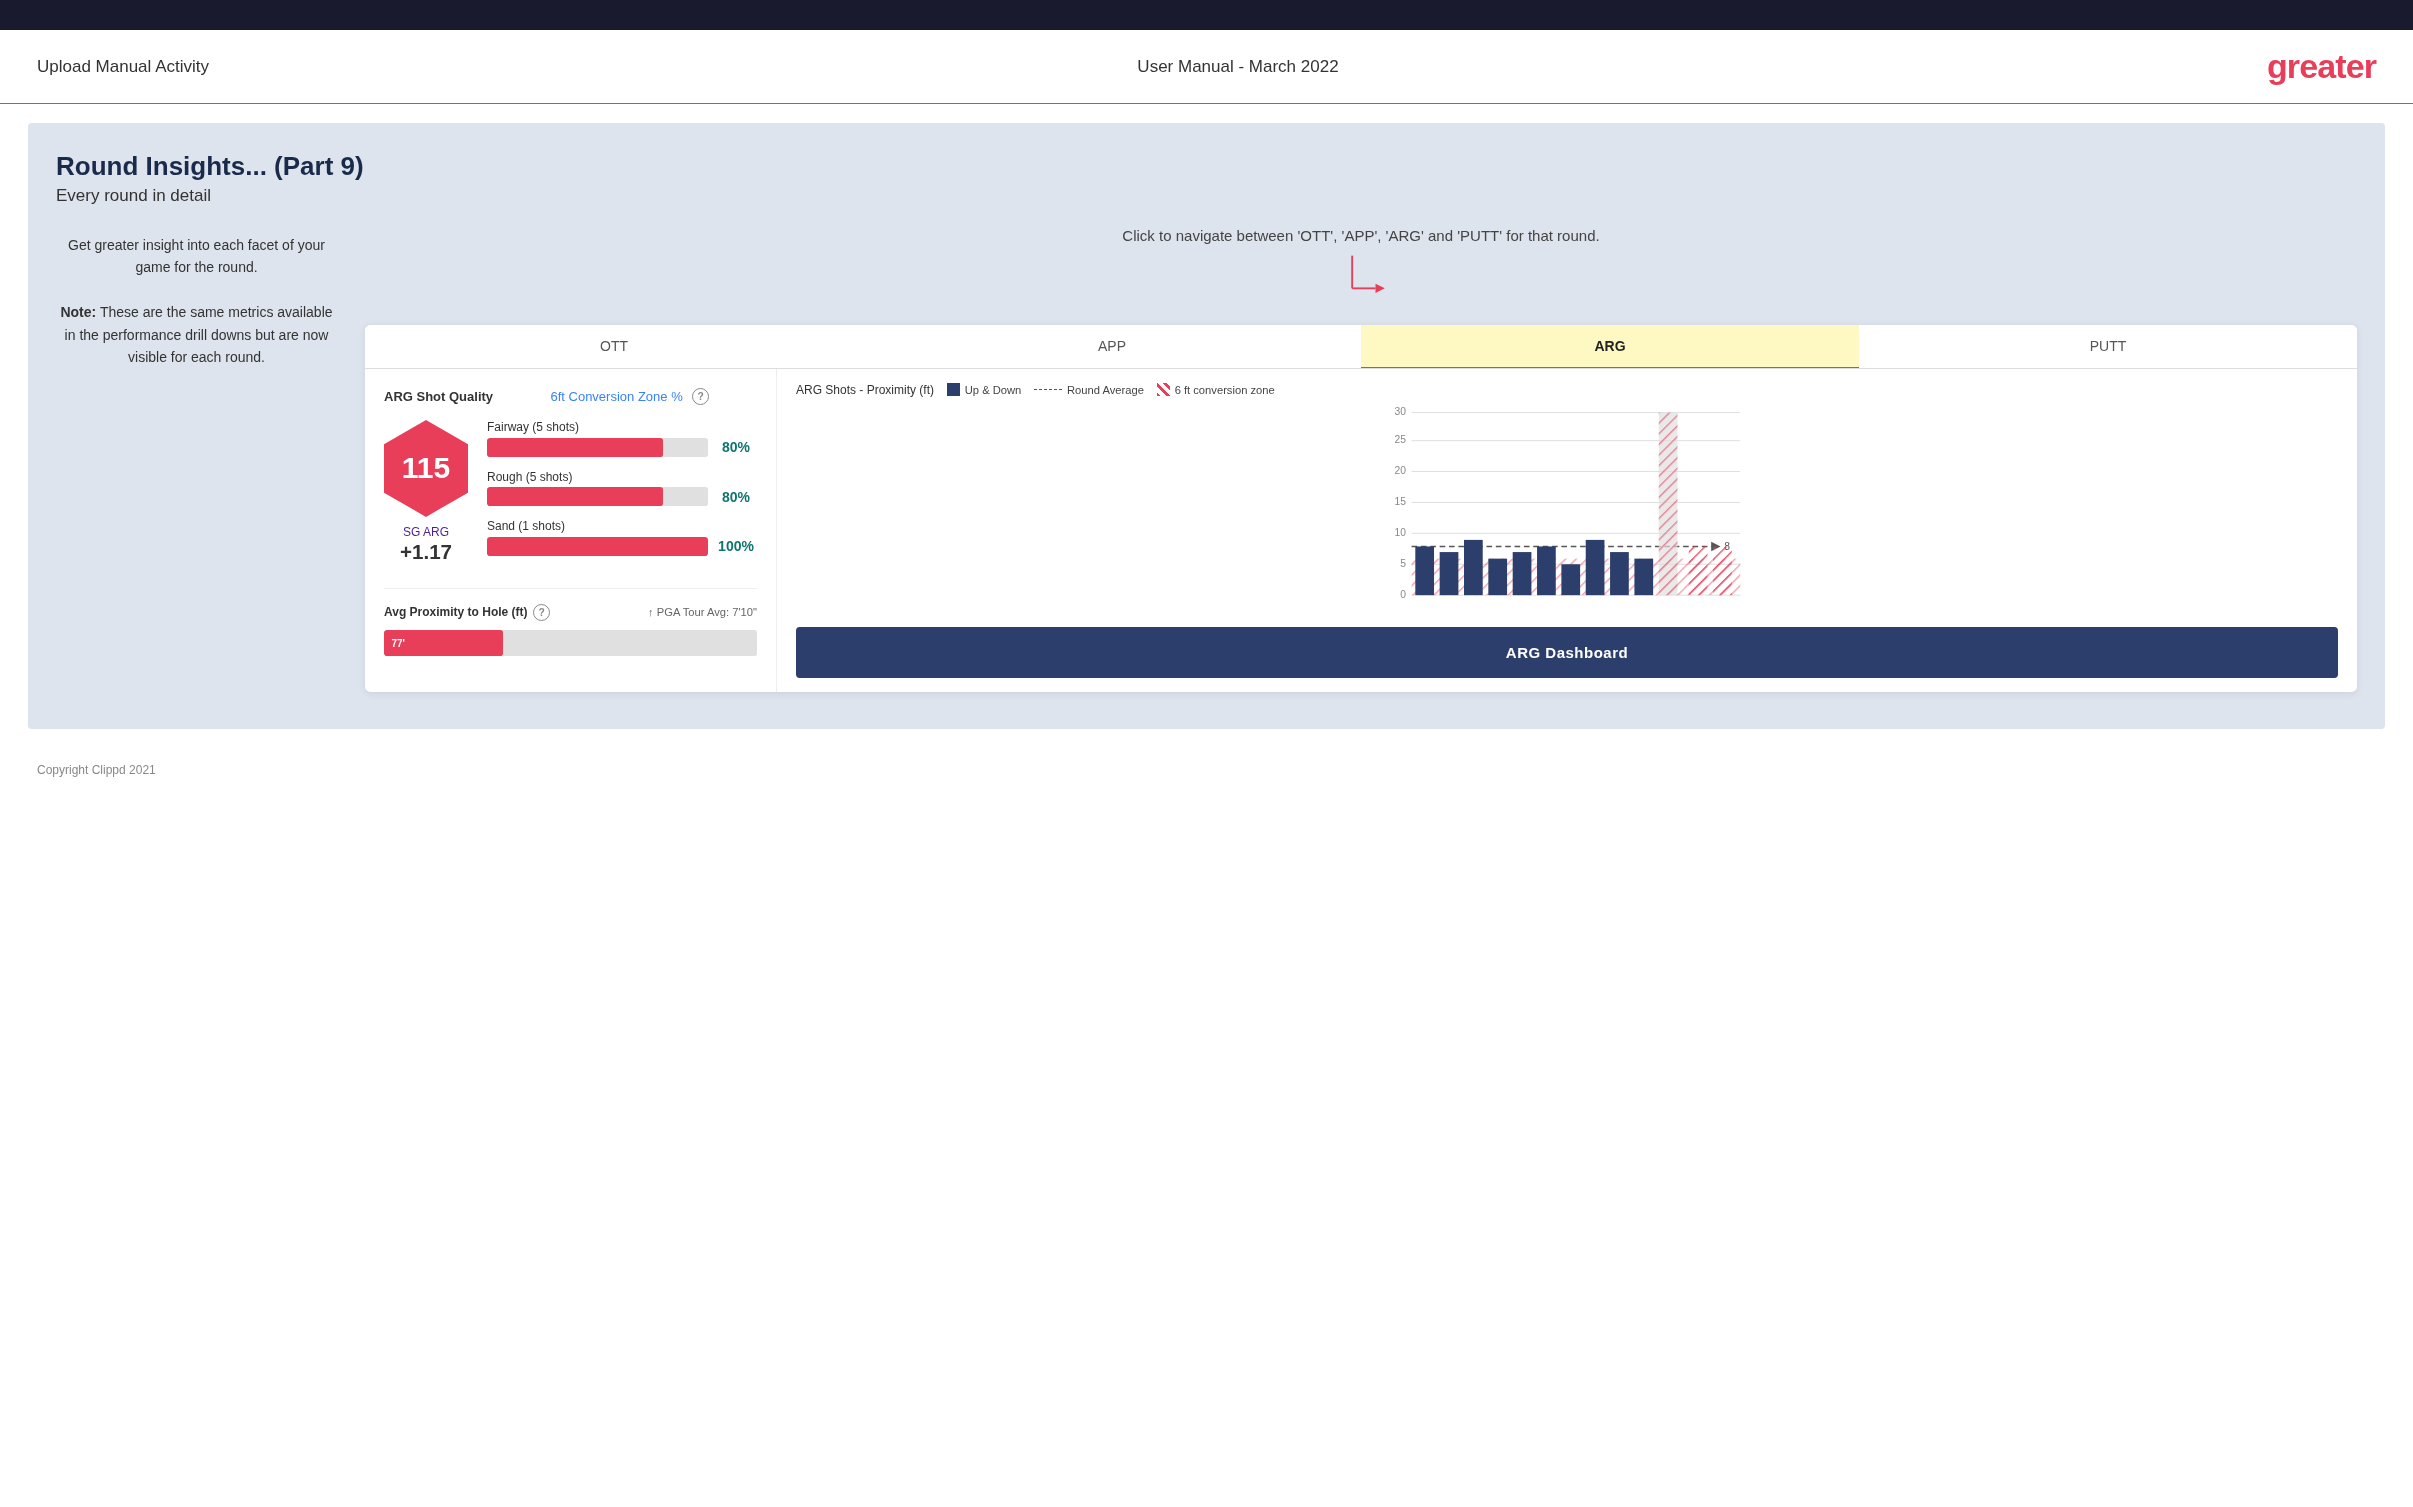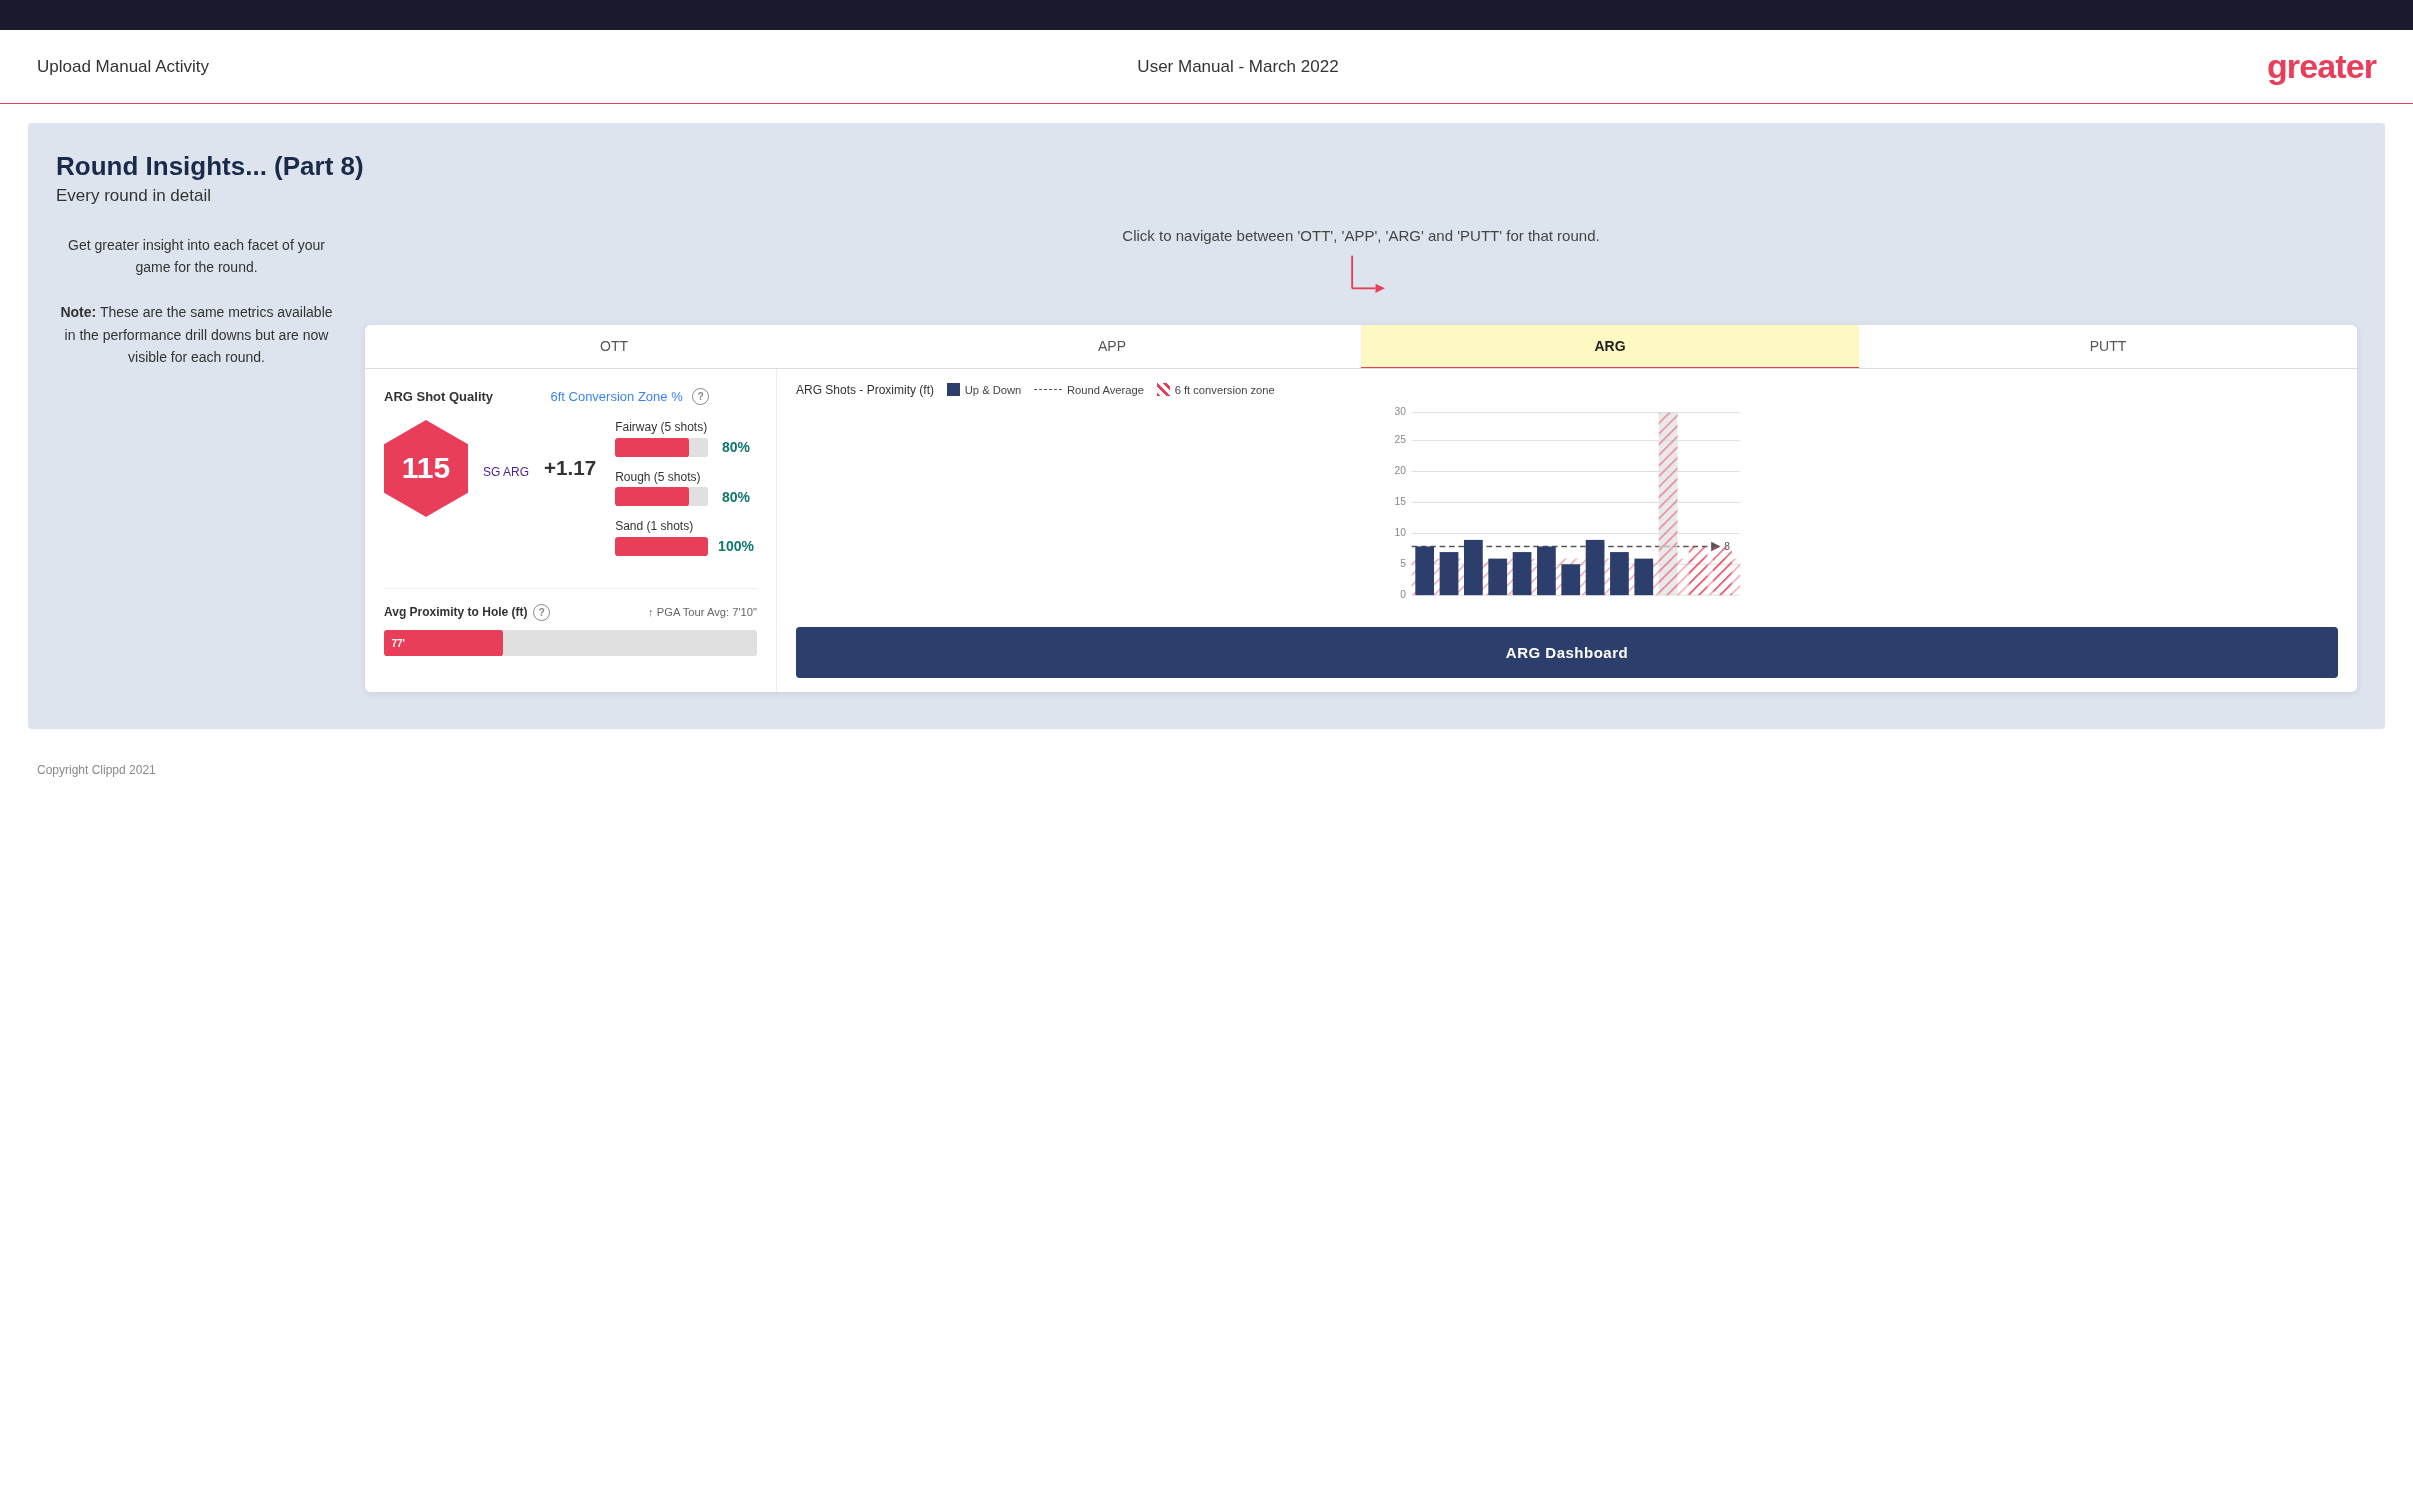--- a/index.html
+++ b/index.html
@@ -163,22 +163,23 @@
     }
 
     .top-area {
       display: flex;
       gap: 19px;
       align-items: flex-start;
     }
 
     .hexagon-wrapper {
       display: flex;
-      align-items: center;
-      gap: 15px;
+      flex-direction: column;
+      align-items: center;
+      gap: 1px;
     }
 
     .hexagon {
       width: 84px;
       height: 97px;
       background: #e83e5a;
       position: relative;
       display: flex;
       align-items: center;
       justify-content: center;
@@ -392,21 +393,21 @@
 
 <div class="top-bar"></div>
 
 <div class="header">
   <div class="header-left">Upload Manual Activity</div>
   <div class="header-center">User Manual - March 2022</div>
   <div class="header-logo">greater</div>
 </div>
 
 <div class="main-content">
-  <div class="page-title">Round Insights... (Part 8)</div>
+  <div class="page-title">Round Insights... (Part 9)</div>
   <div class="page-subtitle">Every round in detail</div>
 
   <div class="content-area">
     <div class="left-panel">
       <div class="annotation-box">
         <span>Get greater insight into each facet of your game for the round.</span>
         <br><br>
         <strong>Note:</strong>
         <span> These are the same metrics available in the performance drill downs but are now visible for each round.</span>
       </div>

